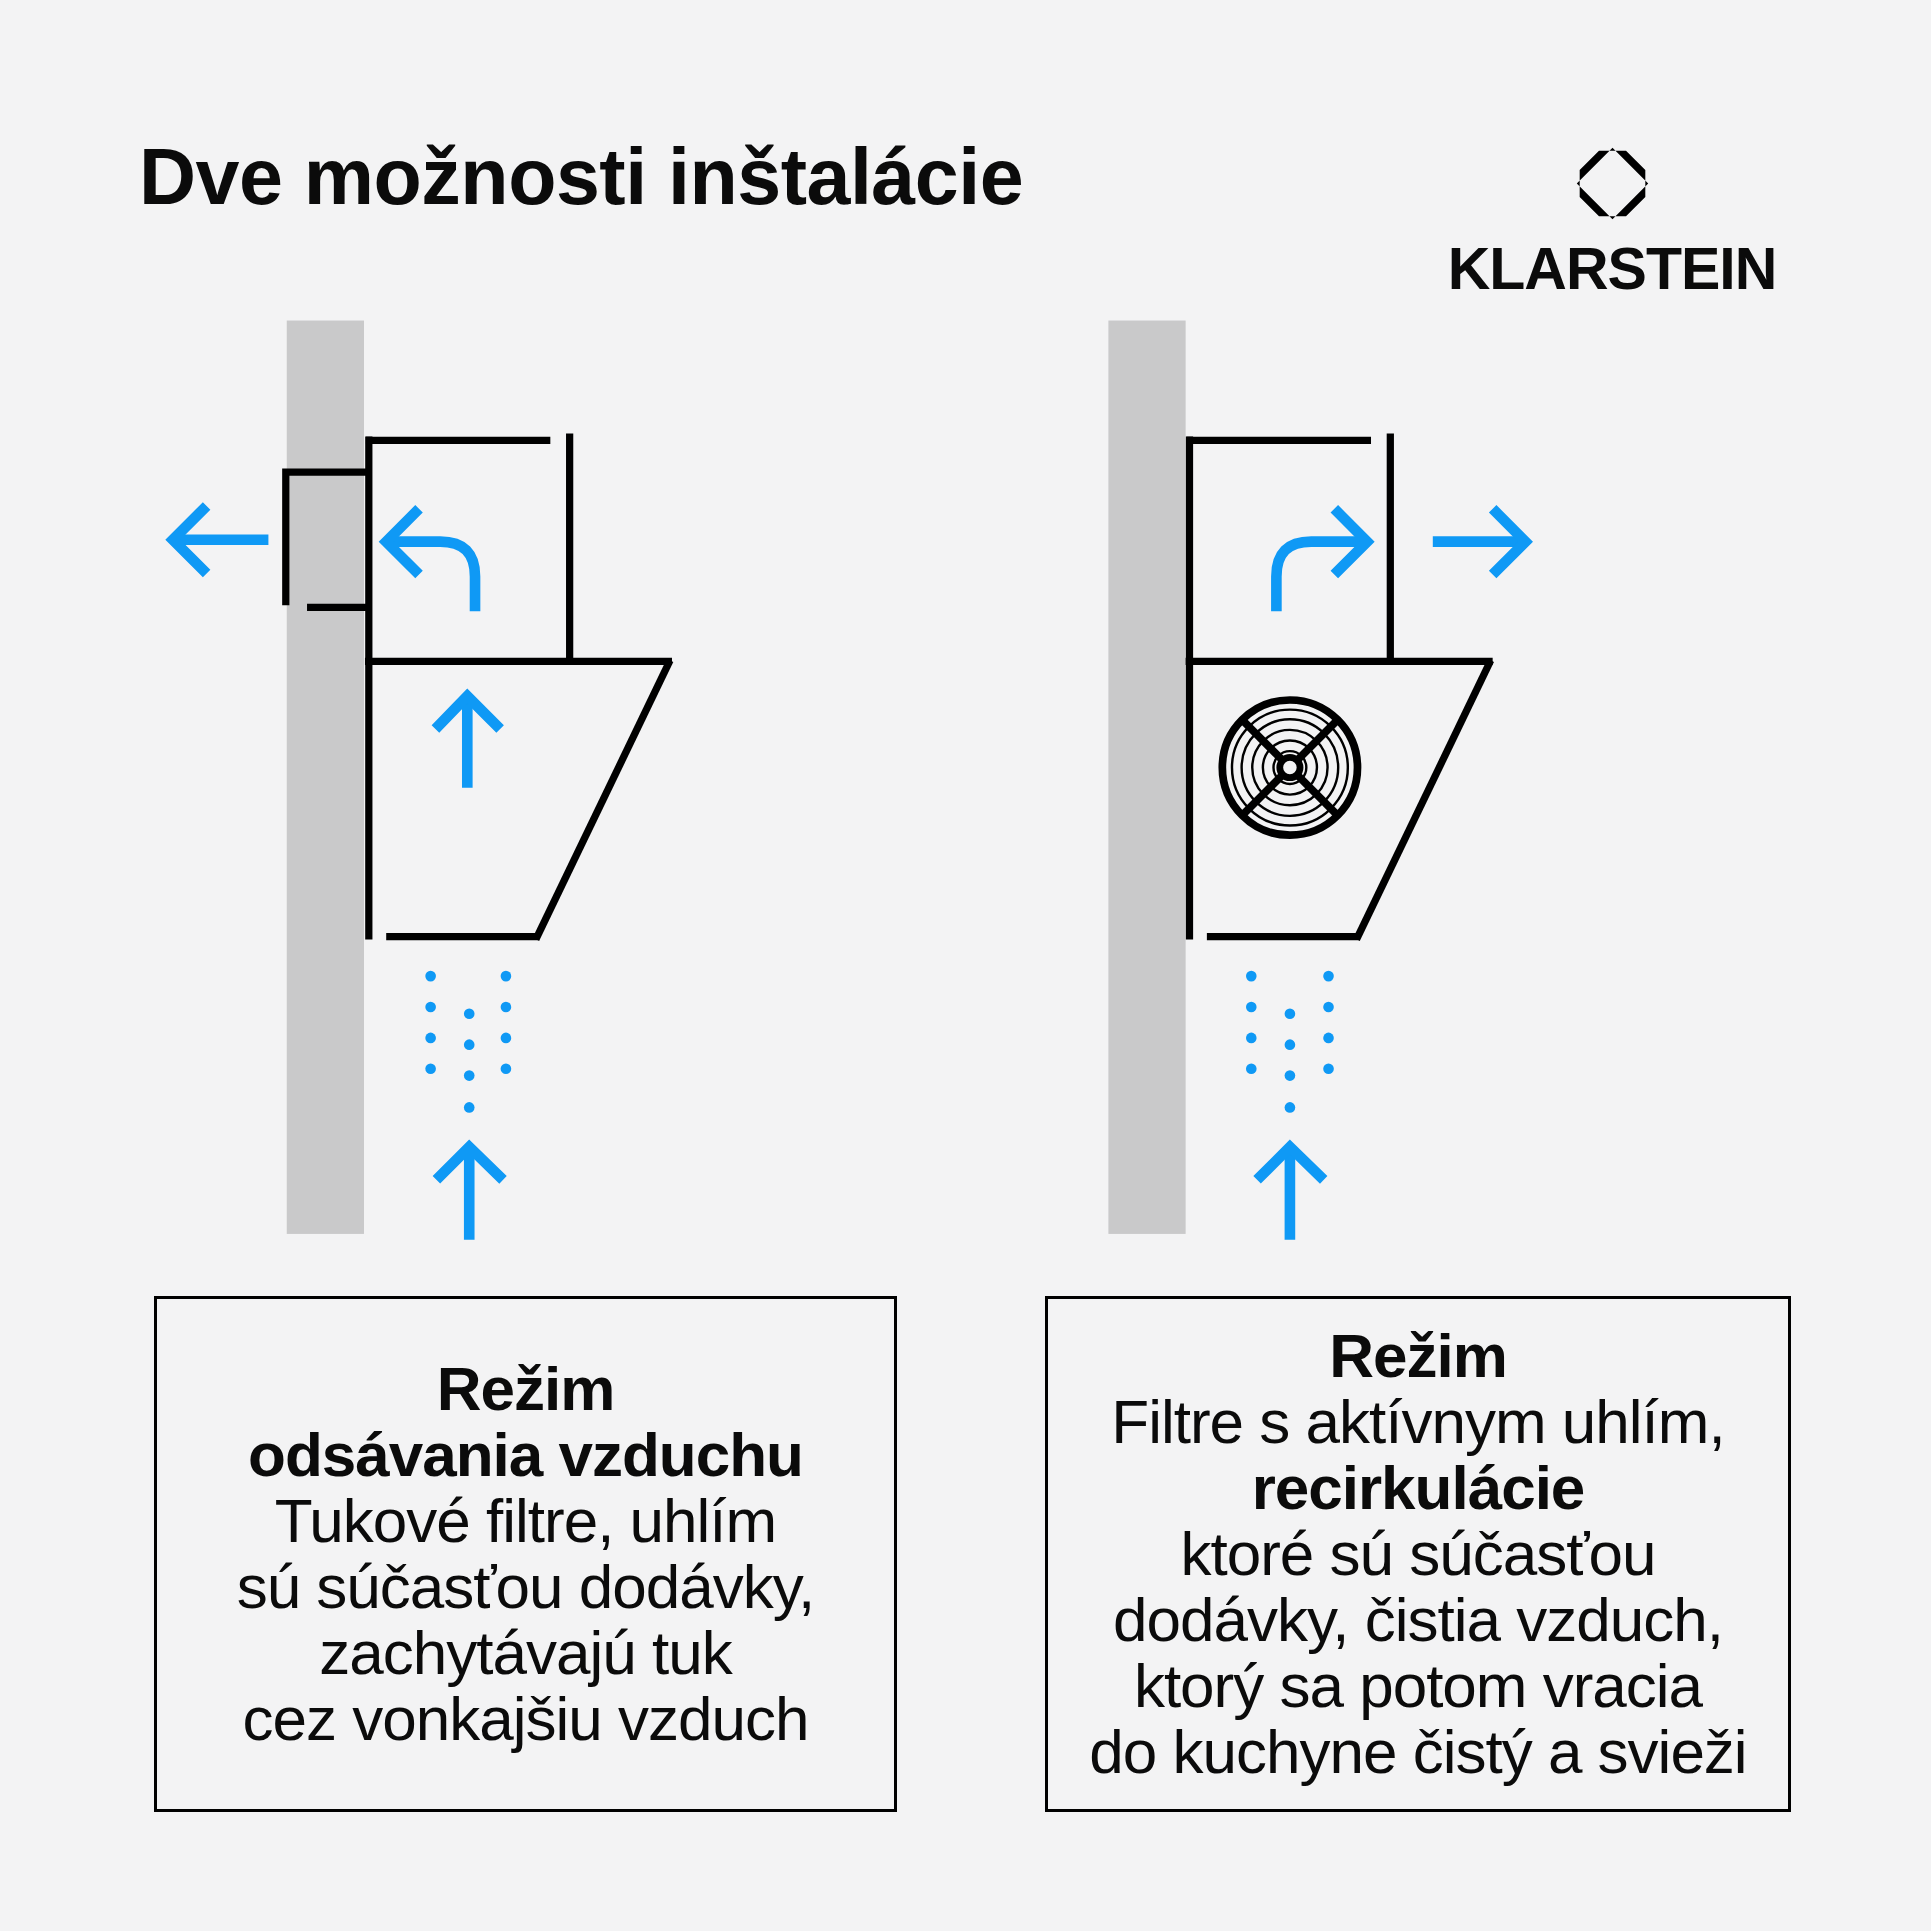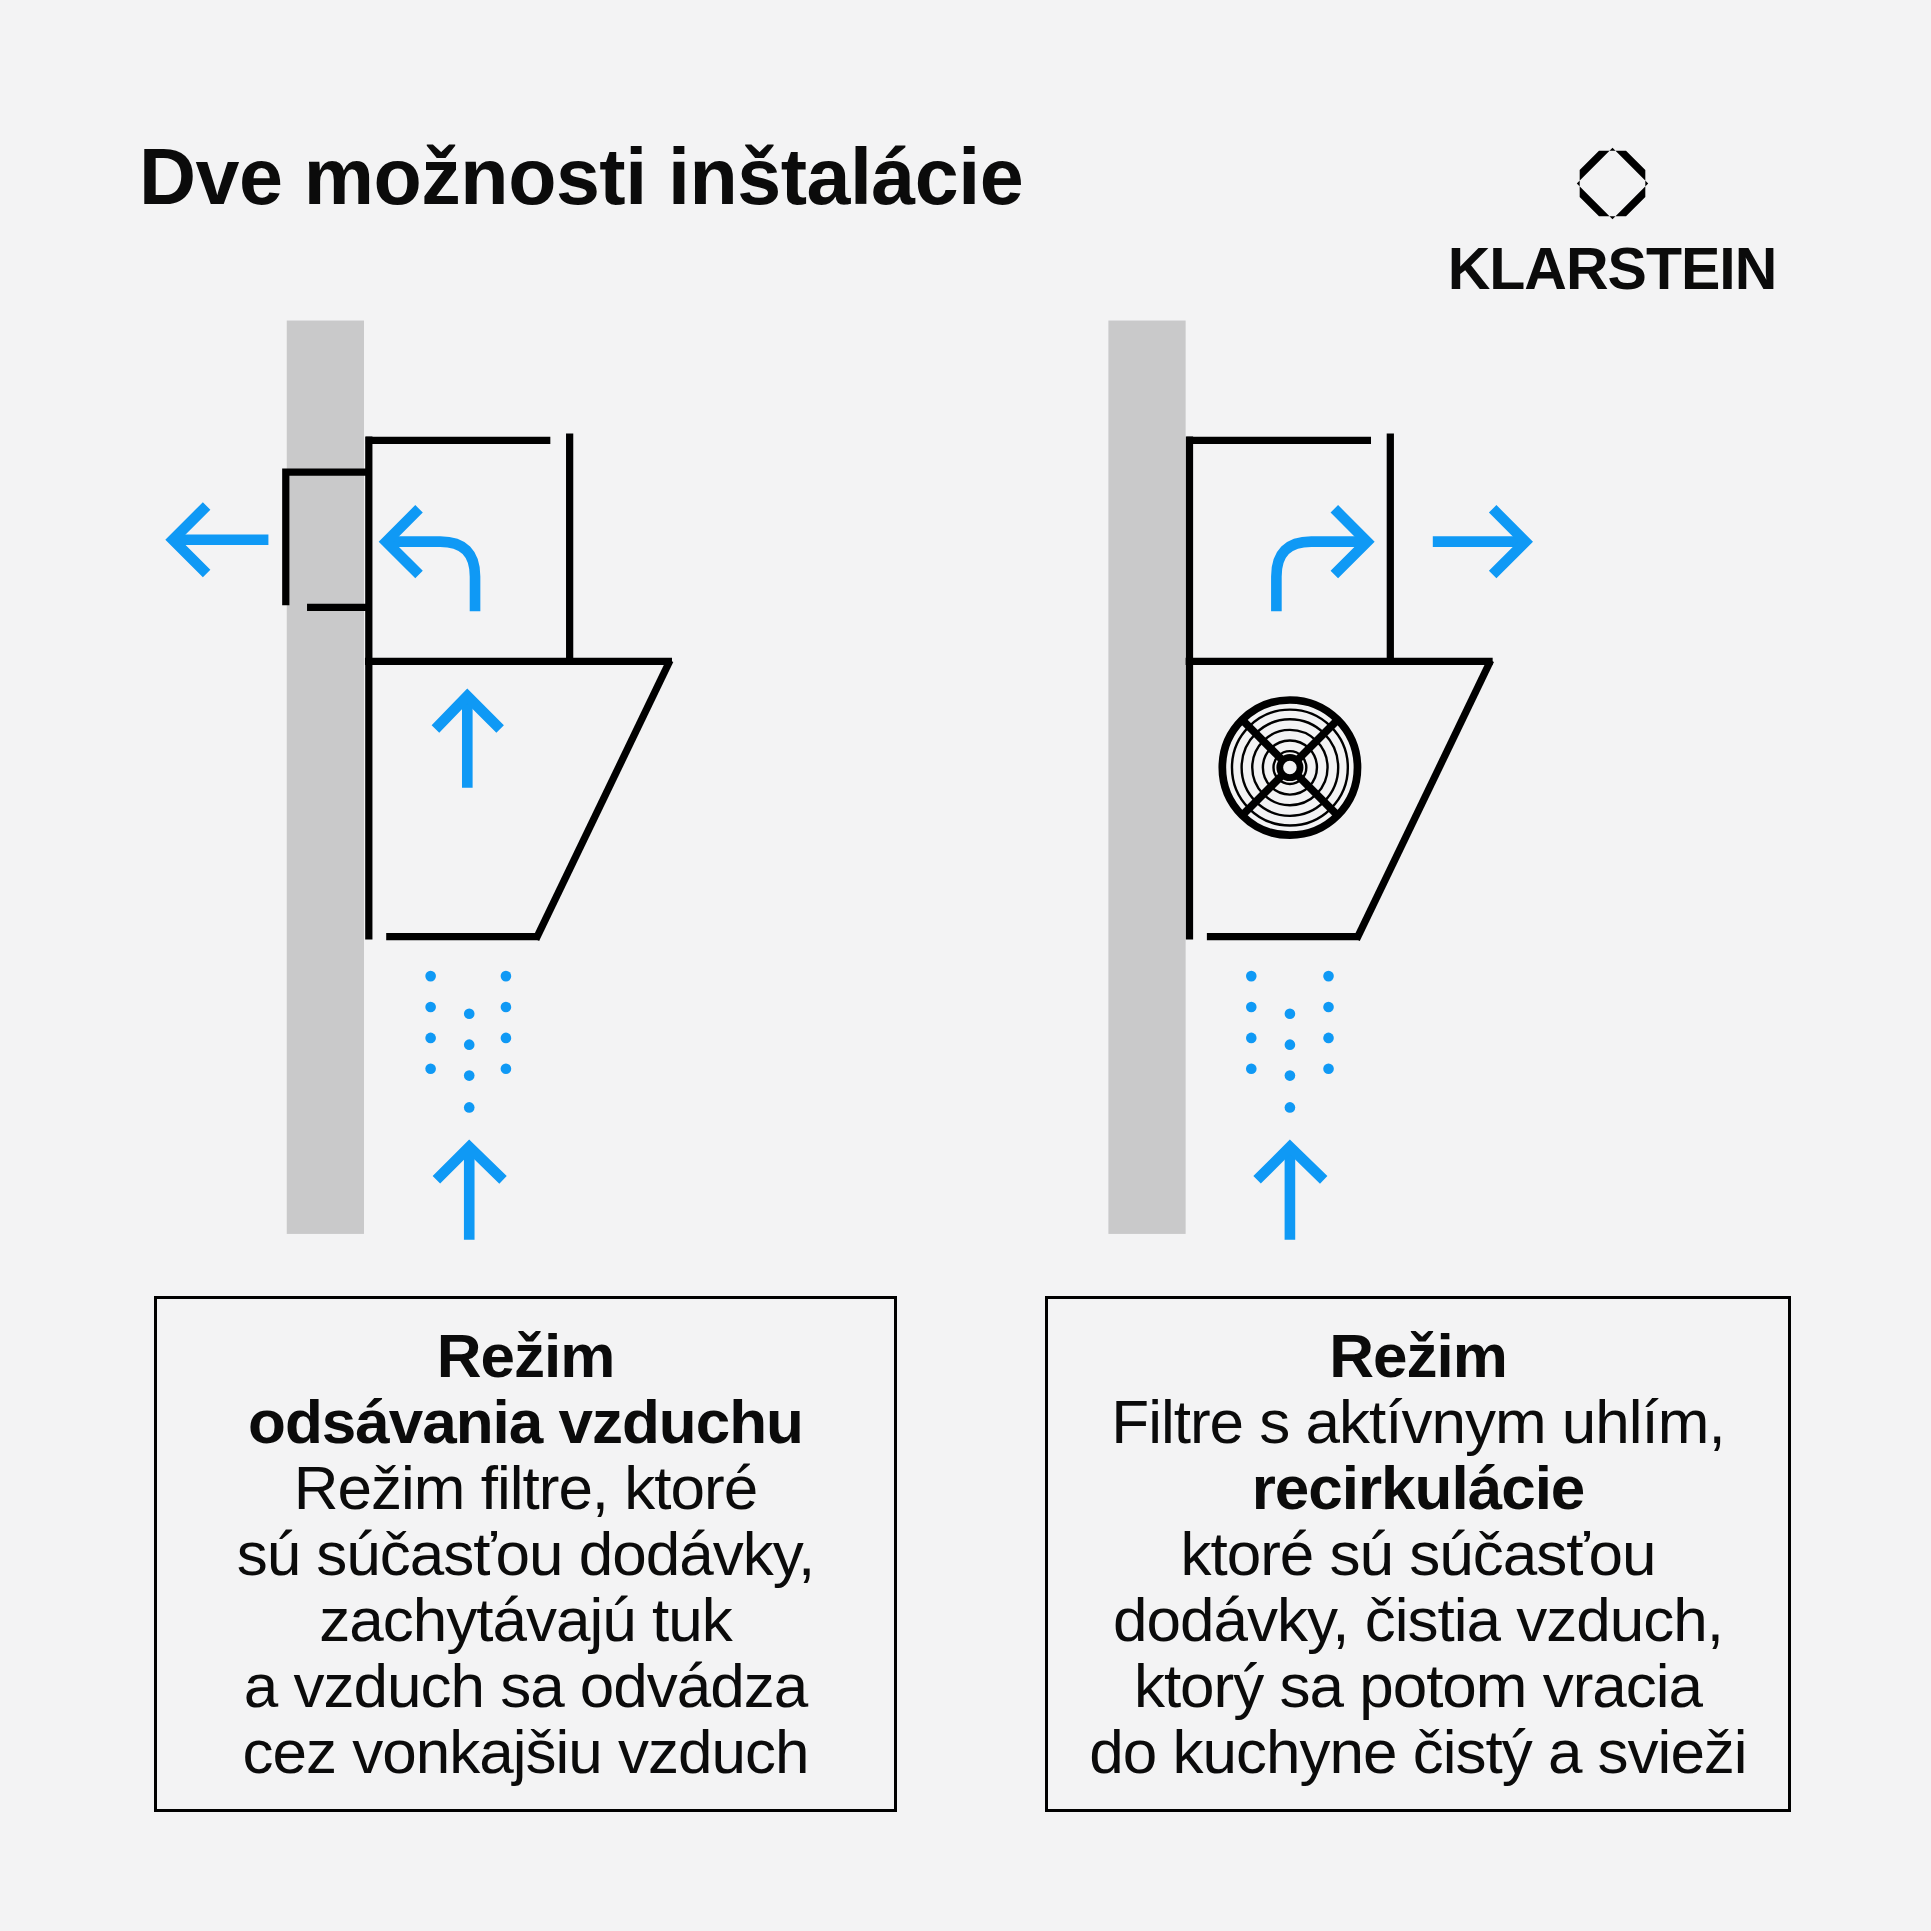--- a/index.html
+++ b/index.html
@@ -205,24 +205,23 @@
     <g>
       <path class="blu" d="M1336 1284 V1194"></path>
       <path class="blu" d="M1302 1222 L1336 1188 L1371 1222"></path>
     </g>
   </g>
 </svg>
 
 <div class="caption-box left">
   <div class="cap-line cap-heading">Režim</div>
   <div class="cap-line cap-heading">odsávania vzduchu</div>
-  <div class="cap-line">Režim filtre, ktoré</div>
+  <div class="cap-line">Tukové filtre, uhlím</div>
   <div class="cap-line">sú súčasťou dodávky,</div>
   <div class="cap-line">zachytávajú tuk</div>
-  <div class="cap-line">a vzduch sa odvádza</div>
   <div class="cap-line">cez vonkajšiu vzduch</div>
 </div>
 
 <div class="caption-box right">
   <div class="cap-line cap-heading">Režim</div>
   <div class="cap-line">Filtre s aktívnym uhlím,</div>
   <div class="cap-line cap-heading">recirkulácie</div>
   <div class="cap-line">ktoré sú súčasťou</div>
   <div class="cap-line">dodávky, čistia vzduch,</div>
   <div class="cap-line">ktorý sa potom vracia</div>

